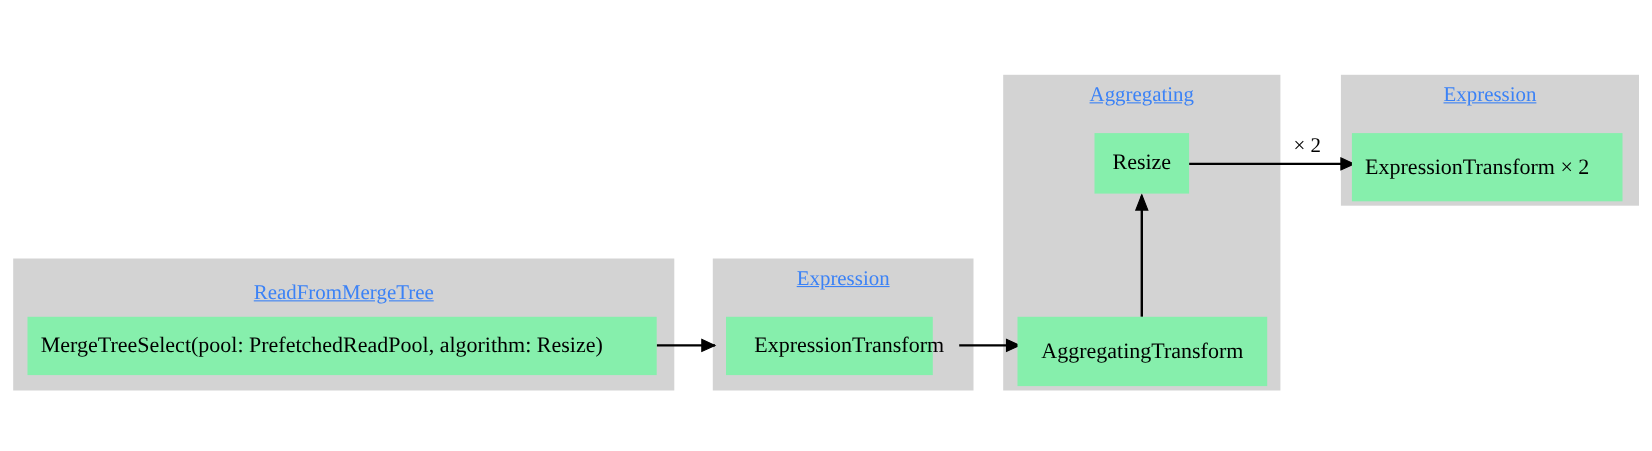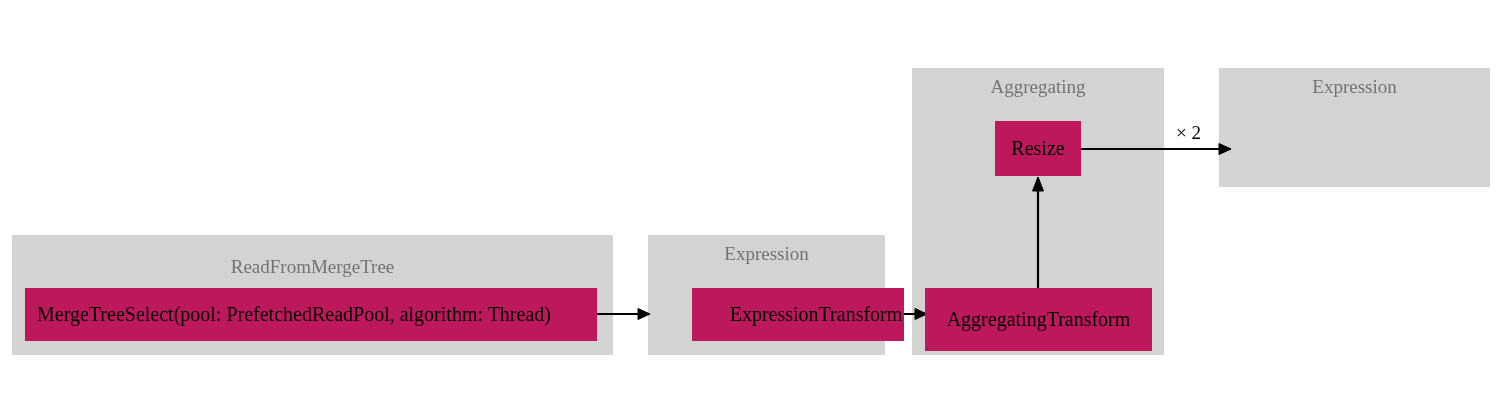--- a/index.html
+++ b/index.html
@@ -24,28 +24,29 @@
   .cluster {
     position: absolute;
     background: #d3d3d3;
     box-sizing: border-box;
   }
   .cluster-title {
     position: absolute;
     left: 0;
     right: 0;
     text-align: center;
-    color: #737373;
+    color: #3b82f6;
     font-size: 19px;
     line-height: 22px;
     white-space: nowrap;
+    text-decoration: underline;
   }
   .node {
     position: absolute;
-    background: #be185d;
+    background: #86efac;
     box-sizing: border-box;
     display: flex;
     align-items: center;
     color: #000000;
     font-size: 20px;
     white-space: nowrap;
     font-family: Liberation Serif, serif;
   }
   .node.center { justify-content: center; }
   .node.padleft { justify-content: flex-start; padding-left: 12px; }
@@ -73,21 +74,21 @@
   #cluster-expression-1      { left: 648px;  top: 235px; width: 237px; height: 120px; }
   #cluster-aggregating       { left: 912px;  top: 68px;  width: 252px; height: 287px; }
   #cluster-expression-2      { left: 1219px; top: 68px;  width: 271px; height: 119px; }
 
   #title-readfrommergetree { top: 256px; left: 12px;   width: 601px; }
   #title-expression-1      { top: 243px; left: 648px;  width: 237px; }
   #title-aggregating       { top: 76px;  left: 912px;  width: 252px; }
   #title-expression-2      { top: 76px;  left: 1219px; width: 271px; }
 
   #node-mergetreeselect      { left: 25px;   top: 288px; width: 572px; height: 53px; }
-  #node-expressiontransform-1{ left: 692px;  top: 288px; width: 212px; height: 53px; padding-left: 36px; }
+  #node-expressiontransform-1{ left: 660px;  top: 288px; width: 188px; height: 53px; padding-left: 36px; }
   #node-aggregatingtransform { left: 925px;  top: 288px; width: 227px; height: 63px; }
   #node-resize               { left: 995px;  top: 121px; width: 86px;  height: 55px; }
   #node-expressiontransform-2{ left: 1229px; top: 121px; width: 246px; height: 62px; }
 
   #edge-label-x2 { left: 1176px; top: 123px; }
 </style>
 </head>
 <body>
 
 <div id="canvas">
@@ -120,22 +121,23 @@
     </g>
 
     <g>
       <line x1="1081" y1="149" x2="1231" y2="149"></line>
       <polygon points="1231,149 1219,143.5 1219,154.5"></polygon>
     </g>
   </svg>
 
   <div class="edge-label" id="edge-label-x2">× 2</div>
 
-  <div class="node padleft" id="node-mergetreeselect">MergeTreeSelect(pool: PrefetchedReadPool, algorithm: Thread)</div>
+  <div class="node padleft" id="node-mergetreeselect">MergeTreeSelect(pool: PrefetchedReadPool, algorithm: Resize)</div>
 
   <div class="node center" id="node-expressiontransform-1">ExpressionTransform</div>
 
   <div class="node center" id="node-aggregatingtransform">AggregatingTransform</div>
 
   <div class="node center" id="node-resize">Resize</div>
 
+  <div class="node padleft" id="node-expressiontransform-2">ExpressionTransform × 2</div>
 
 </div>
 
 </body></html>

